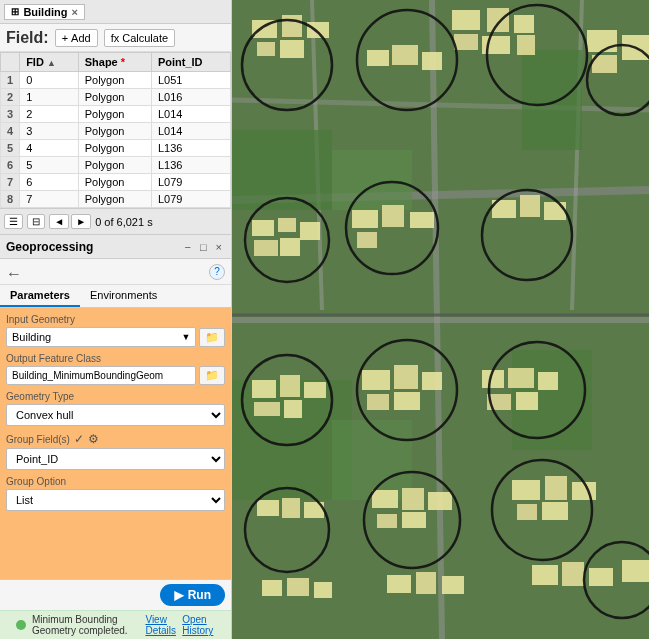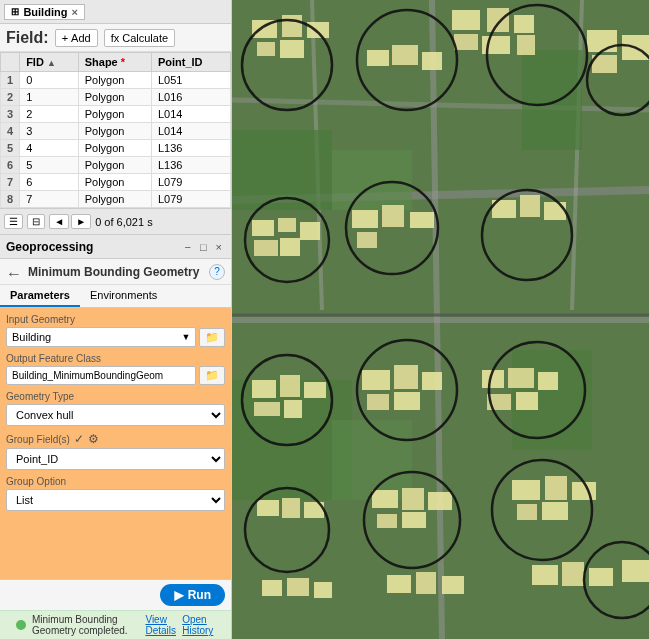--- a/index.html
+++ b/index.html
@@ -192,21 +192,20 @@
       <span class="geo-title">Geoprocessing</span>
       <div class="geo-header-btns">
         <button class="geo-header-btn">−</button>
         <button class="geo-header-btn">□</button>
         <button class="geo-header-btn">×</button>
       </div>
     </div>
 
     <div class="geo-nav">
       <span class="geo-back">←</span>
-      <span class="geo-tool-name">Minimum Bounding Geometry</span>
       <span class="geo-help">?</span>
     </div>
 
     <div class="geo-tabs">
       <div class="geo-tab active">
         <span>Parameters</span>
       </div>
       <div class="geo-tab">
         <span>Environments</span>
       </div>

